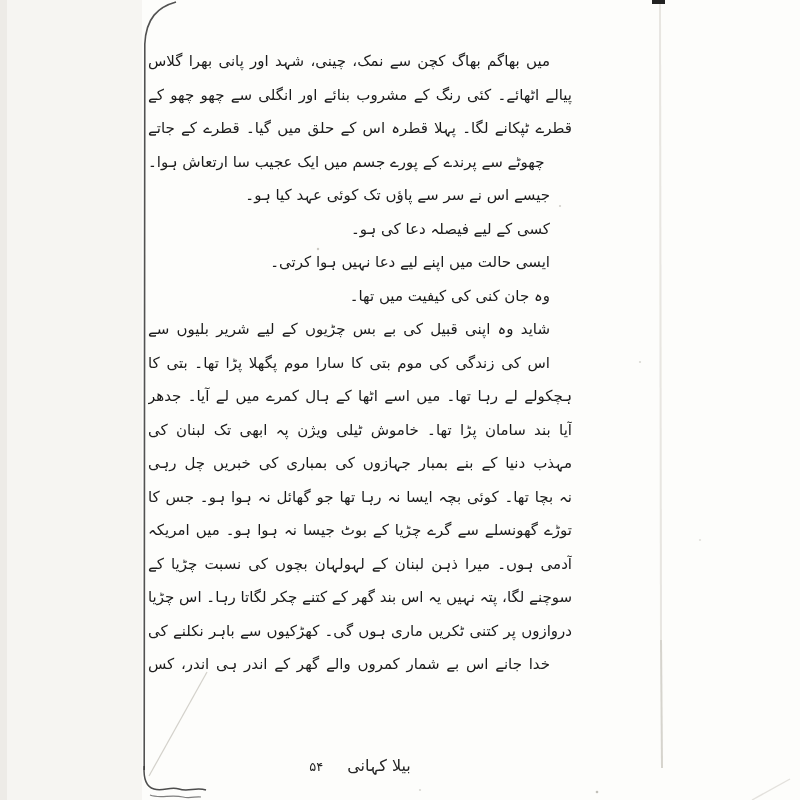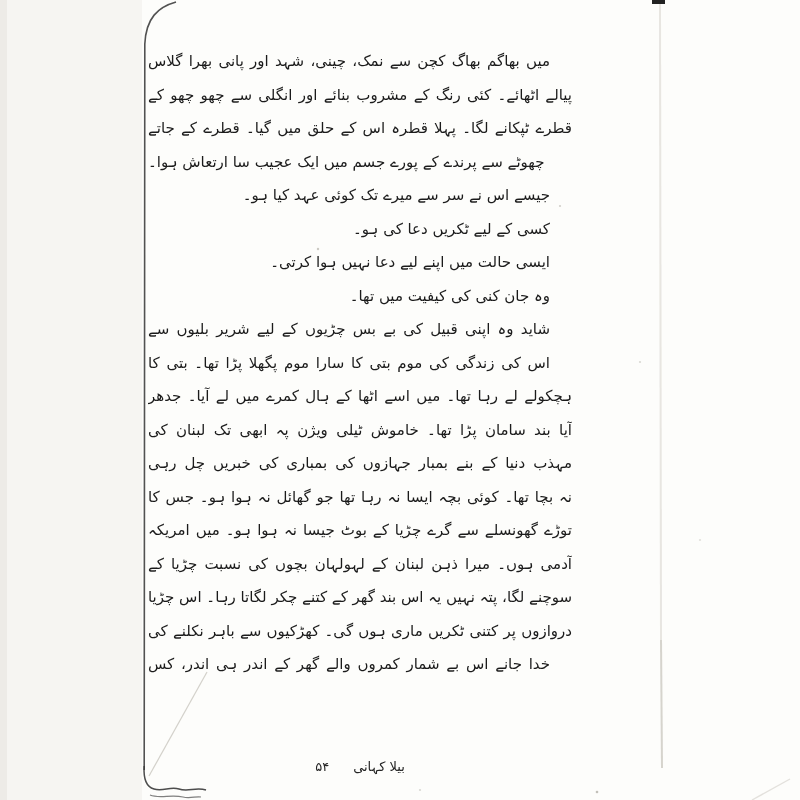--- a/index.html
+++ b/index.html
@@ -35,21 +35,21 @@
   }
   .line.justify{text-align:justify;text-align-last:justify;}
   .line.right{text-align:right;}
   .line.left{text-align:left;}
   .line.indent{padding-right:22px;}
 
   .footer{
     position:absolute;left:148px;top:752px;width:424px;height:28px;z-index:3;
     direction:rtl;text-align:center;color:#242424;line-height:28px;
   }
-  .footer .title{font-size:13px;}
+  .footer .title{font-size:16px;}
   .footer .gap{display:inline-block;width:24px;}
   .footer .pagenum{font-size:13px;letter-spacing:1px;}
 </style>
 </head>
 <body>
 
 <div class="gutter"></div>
 <div class="edge-strip"></div>
 <div class="paper"></div>
 
@@ -75,22 +75,22 @@
   <circle cx="700" cy="540" r="1.1" fill="#c6c3bb" opacity="0.5"></circle>
   <circle cx="597" cy="792" r="1.3" fill="#a8a59d" opacity="0.7"></circle>
   <circle cx="420" cy="790" r="1.1" fill="#c2bfb7" opacity="0.6"></circle>
 </svg>
 
 <div class="text-block" dir="rtl">
     <div class="line justify indent">میں بھاگم بھاگ کچن سے نمک، چینی، شہد اور پانی بھرا گلاس لے آیا۔ کئی</div>
     <div class="line justify">پیالے اٹھائے۔ کئی رنگ کے مشروب بنائے اور انگلی سے چھو چھو کے اس کی چونچ میں</div>
     <div class="line justify">قطرے ٹپکانے لگا۔ پہلا قطرہ اس کے حلق میں گیا۔ قطرے کے جاتے ہی اس معصوم</div>
     <div class="line left">چھوٹے سے پرندے کے پورے جسم میں ایک عجیب سا ارتعاش ہوا۔</div>
-    <div class="line right indent">جیسے اس نے سر سے میرے تک کوئی عہد کیا ہو۔</div>
-    <div class="line right indent">کسی کے لیے ٹکریں دعا کی ہو۔</div>
+    <div class="line right indent">جیسے اس نے سر سے پاؤں تک کوئی عہد کیا ہو۔</div>
+    <div class="line right indent">کسی کے لیے فیصلہ دعا کی ہو۔</div>
     <div class="line right indent">ایسی حالت میں اپنے لیے دعا نہیں ہوا کرتی۔</div>
     <div class="line right indent">وہ جان کنی کی کیفیت میں تھا۔</div>
     <div class="line justify indent">شاید وہ اپنی قبیل کی بے بس چڑیوں کے لیے شریر بلیوں سے محفوظ رہنے کی دعا</div>
     <div class="line justify indent">اس کی زندگی کی موم بتی کا سارا موم پگھلا پڑا تھا۔ بتی کا شعلہ بجھنے کے لیے آخری</div>
     <div class="line justify">ہچکولے لے رہا تھا۔ میں اسے اٹھا کے ہال کمرے میں لے آیا۔ جدھر میرا امریکہ سے</div>
     <div class="line justify">آیا بند سامان پڑا تھا۔ خاموش ٹیلی ویژن پہ ابھی تک لبنان کی شہری آبادی پہ کی گئی</div>
     <div class="line justify">مہذب دنیا کے بنے بمبار جہازوں کی بمباری کی خبریں چل رہی تھیں۔ کوئی گھر سالم</div>
     <div class="line justify">نہ بچا تھا۔ کوئی بچہ ایسا نہ رہا تھا جو گھائل نہ ہوا ہو۔ جس کا حال میرے گھر میں بلی کے</div>
     <div class="line justify">توڑے گھونسلے سے گرے چڑیا کے بوٹ جیسا نہ ہوا ہو۔ میں امریکہ کا پڑھا مہذب</div>
     <div class="line justify">آدمی ہوں۔ میرا ذہن لبنان کے لہولہان بچوں کی نسبت چڑیا کے بچے پہ فوکس تھا۔</div>

